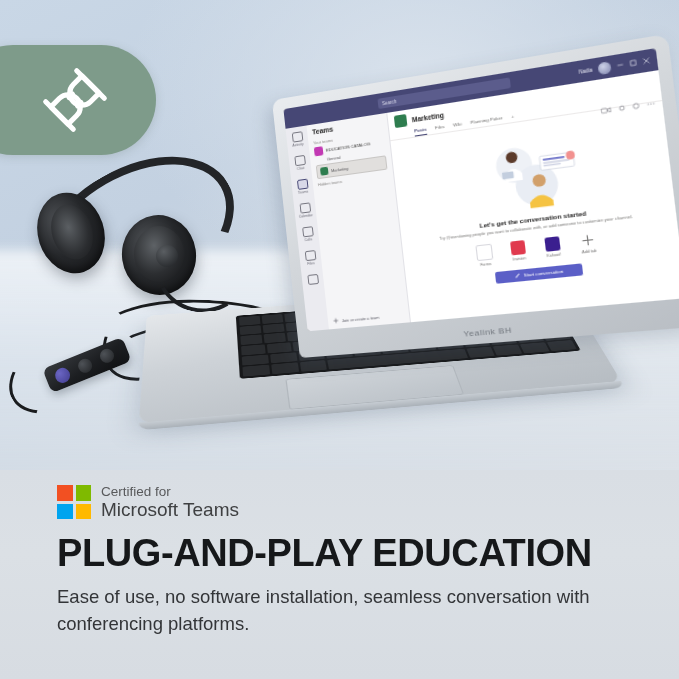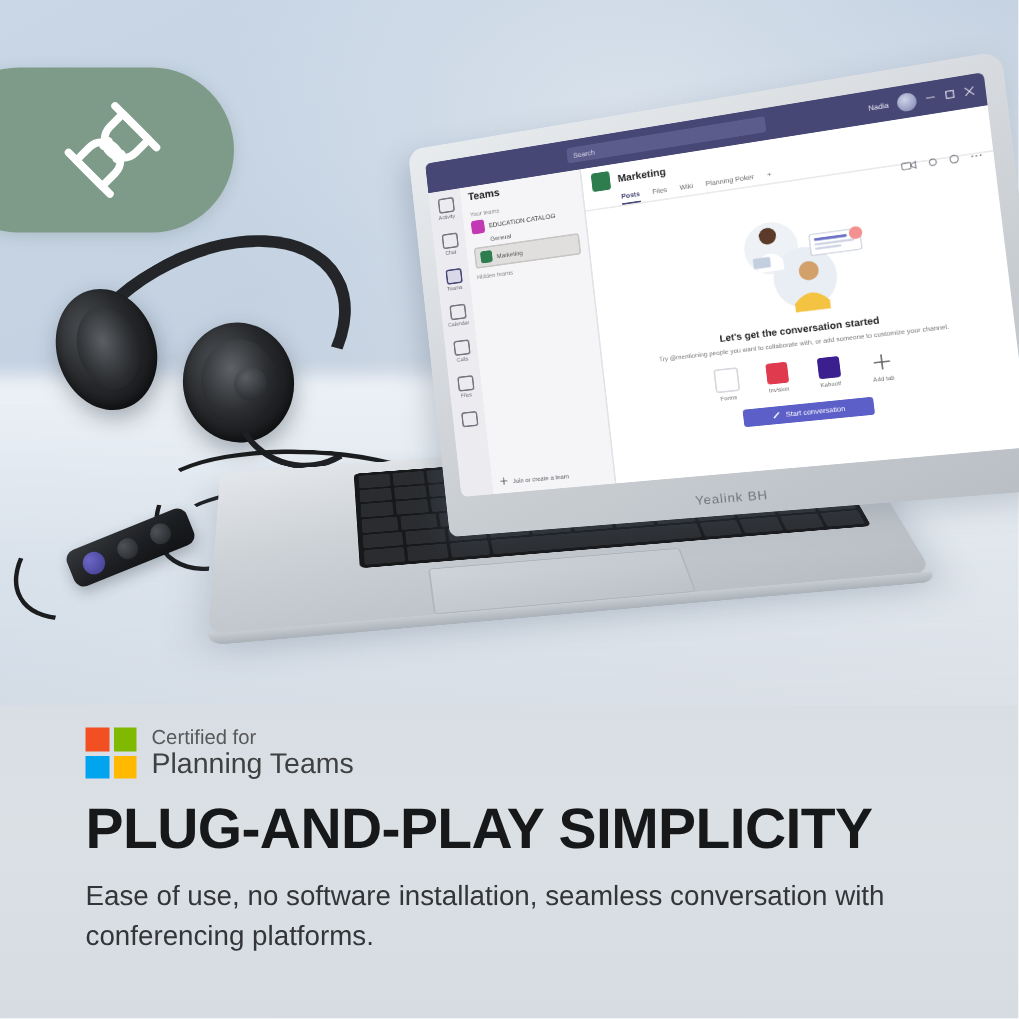--- a/index.html
+++ b/index.html
@@ -725,22 +725,22 @@
 
     <div id="cert">
       <div id="ms-logo">
         <span class="ms-sq" style="background:#f25022"></span>
         <span class="ms-sq" style="background:#7fba00"></span>
         <span class="ms-sq" style="background:#00a4ef"></span>
         <span class="ms-sq" style="background:#ffb900"></span>
       </div>
       <div id="cert-text">
         <div id="cert-small">Certified for</div>
-        <div id="cert-big">Planning Teams</div>
+        <div id="cert-big">Microsoft Teams</div>
       </div>
     </div>
 
-    <div id="headline">PLUG-AND-PLAY SIMPLICITY</div>
+    <div id="headline">PLUG-AND-PLAY EDUCATION</div>
 
     <div id="subhead">Ease of use, no software installation, seamless conversation with conferencing platforms.</div>
   </div>
 
 </div>
 
 </body></html>

